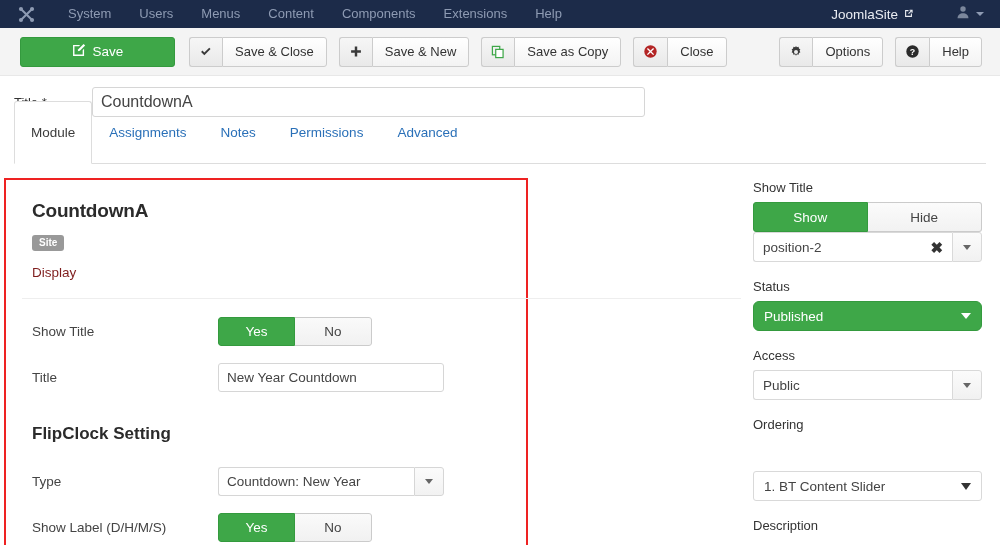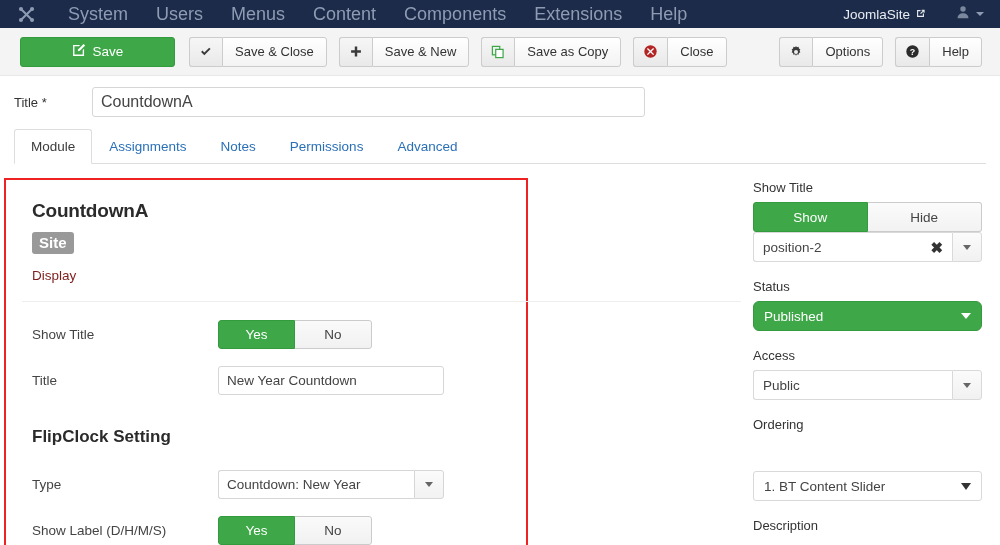--- a/index.html
+++ b/index.html
@@ -23,31 +23,31 @@
   }
   #joomla-logo {
     width: 20px; height: 20px;
     margin-right: 18px;
     display: flex; align-items: center; justify-content: center;
     flex: 0 0 auto;
   }
   .nav-links { display: flex; align-items: center; }
   .nav-link {
     color: #8e9bb3;
-    font-size: 18px;
+    font-size: 13px;
     padding: 0 14px;
     line-height: 28px;
     text-decoration: none;
     white-space: nowrap;
   }
   .nav-right {
     margin-left: auto;
     display: flex;
     align-items: center;
-    gap: 4px;
+    gap: 16px;
   }
   #site-link {
     color: #e9ecf2;
     font-size: 13.5px;
     display: flex; align-items: center; gap: 5px;
     padding-right: 26px;
     text-decoration: none;
   }
   #user-menu {
     display: flex; align-items: center; gap: 6px;
@@ -137,21 +137,21 @@
   
   #tabs {
     display: flex;
     align-items: flex-end;
     margin: 12px 14px 0 14px;
     border-bottom: 1px solid #dddddd;
     height: 34px;
   }
   .tab {
     font-size: 13.5px;
-    padding: 8px 16px;
+    padding: 22px 16px;
     color: #2a70b8;
     cursor: pointer;
     border: 1px solid transparent;
     margin-bottom: -1px;
     line-height: 17px;
     white-space: nowrap;
   }
   .tab.active {
     color: #3c3c3c;
     background: #ffffff;
@@ -186,21 +186,21 @@
     font-size: 19px;
     font-weight: bold;
     color: #2b2b2b;
     margin: 4px 0 10px 10px;
     letter-spacing: -0.2px;
   }
   #site-badge {
     display: inline-block;
     background: #999999;
     color: #ffffff;
-    font-size: 15px;
+    font-size: 10px;
     font-weight: bold;
     padding: 2px 7px 3px 7px;
     border-radius: 3px;
     margin-left: 10px;
   }
   #display-label {
     font-size: 13.5px;
     color: #7f1d1d;
     margin: 14px 0 0 10px;
   }

